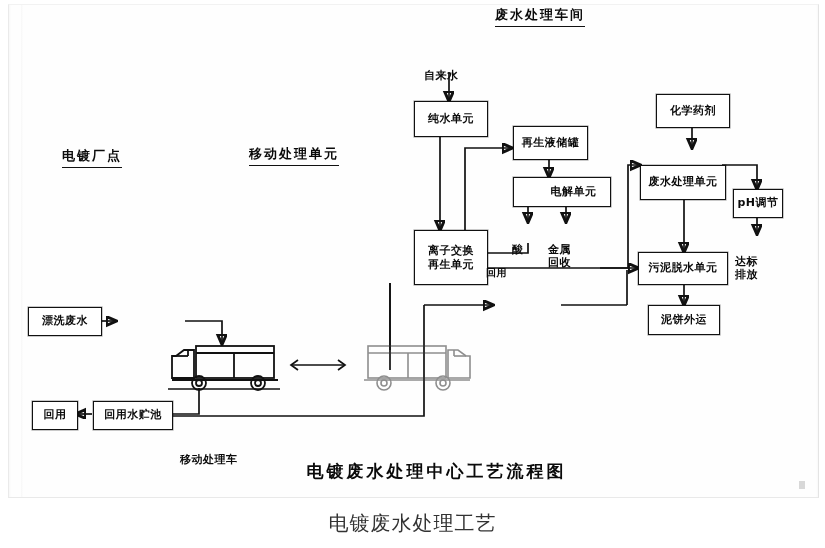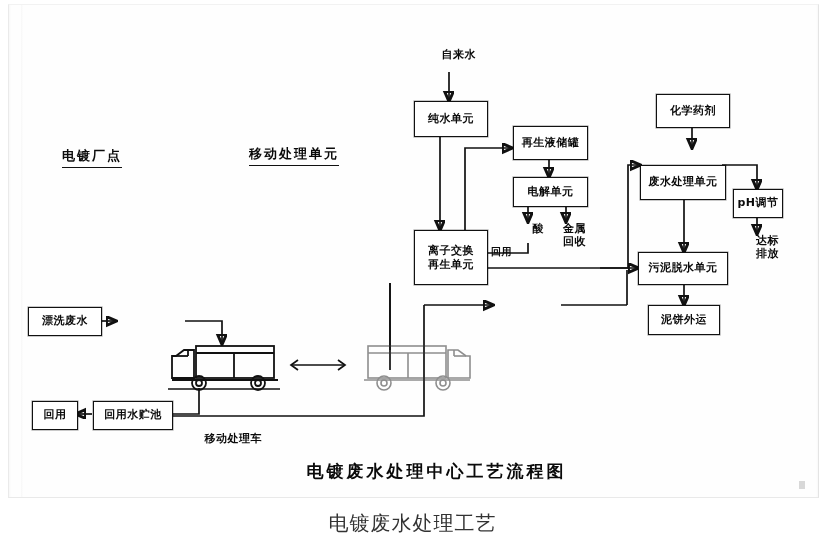--- a/index.html
+++ b/index.html
@@ -39,23 +39,23 @@
     letter-spacing:.5px;
     line-height:1.12;
     font-size:11px;
     white-space:pre-line;
     -webkit-font-smoothing:none;
   }
   .node.two{line-height:1.25;}
 
   .plain{
     position:absolute;
-    font-family:Liberation Sans, sans-serif;
+    font-family:Liberation Mono, monospace;
     font-weight:700;color:#0b0b0b;font-size:11px;letter-spacing:.5px;
-    text-align:right;line-height:1.2;white-space:pre-line;
+    text-align:left;line-height:1.2;white-space:pre-line;margin-top:22px;
   }
   .plain.small{font-size:10px;}
 
   .sect{
     position:absolute;
     font-family:"DejaVu Sans","Liberation Sans",sans-serif;
     font-weight:700;color:#0b0b0b;font-size:13px;letter-spacing:2px;
     border-bottom:1.6px solid #111;padding-bottom:2px;
   }
 
@@ -148,28 +148,29 @@
 
     <polyline points="424,330 424,416 153,416"></polyline>
 
     <polyline points="390,283 390,283"></polyline>
 
     <line x1="168" y1="389" x2="280" y2="389" stroke-width="2"></line>
   </svg>
 
   <div class="sect" style="left:62px;top:147px;">电镀厂点</div>
   <div class="sect" style="left:249px;top:145px;">移动处理单元</div>
+  <div class="sect" style="left:495px;top:6px;">废水处理车间</div>
 
   <div class="plain" style="left:424px;top:48px;width:52px;">自来水</div>
 
   <div class="node" style="left:414px;top:101px;width:72px;height:34px;">纯水单元</div>
 
   <div class="node" style="left:513px;top:126px;width:73px;height:32px;">再生液储罐</div>
 
-  <div class="node" style="left:513px;top:177px;width:73px;height:28px;">电解单元</div>
+  <div class="node" style="left:513px;top:177px;width:73px;height:28px;padding-left:23px;">电解单元</div>
 
   <div class="plain" style="left:512px;top:222px;width:32px;">酸</div>
   <div class="plain" style="left:548px;top:222px;width:38px;">金属
 回收</div>
 
   <div class="node two" style="left:414px;top:230px;width:72px;height:53px;">离子交换
 再生单元</div>
 
   <div class="plain small" style="left:486px;top:246px;width:26px;">回用</div>
 

